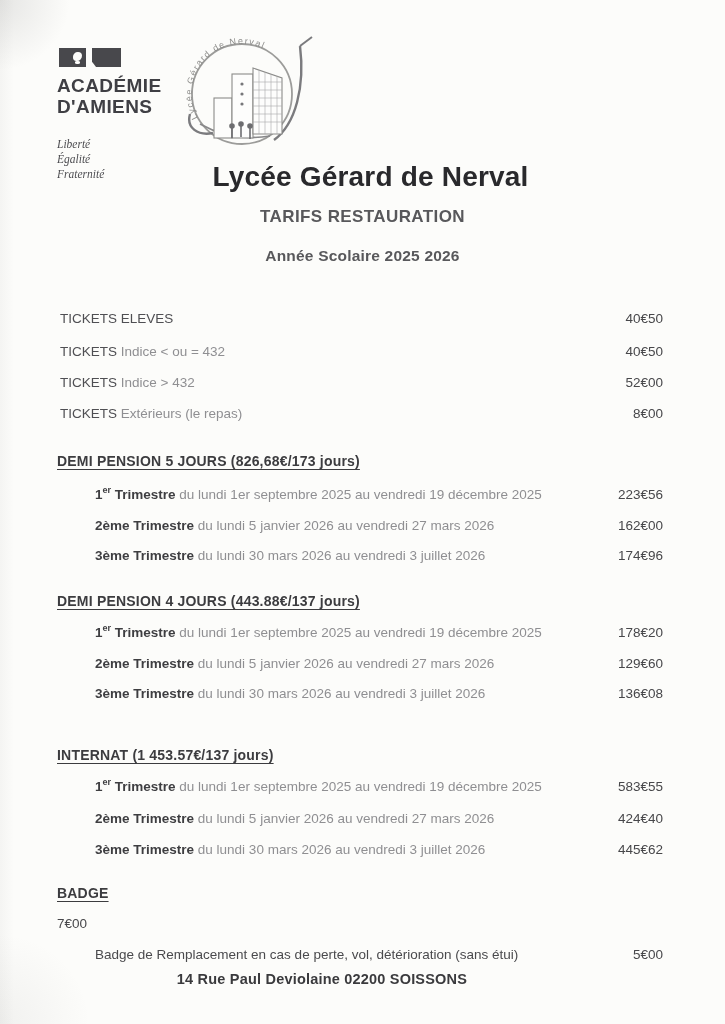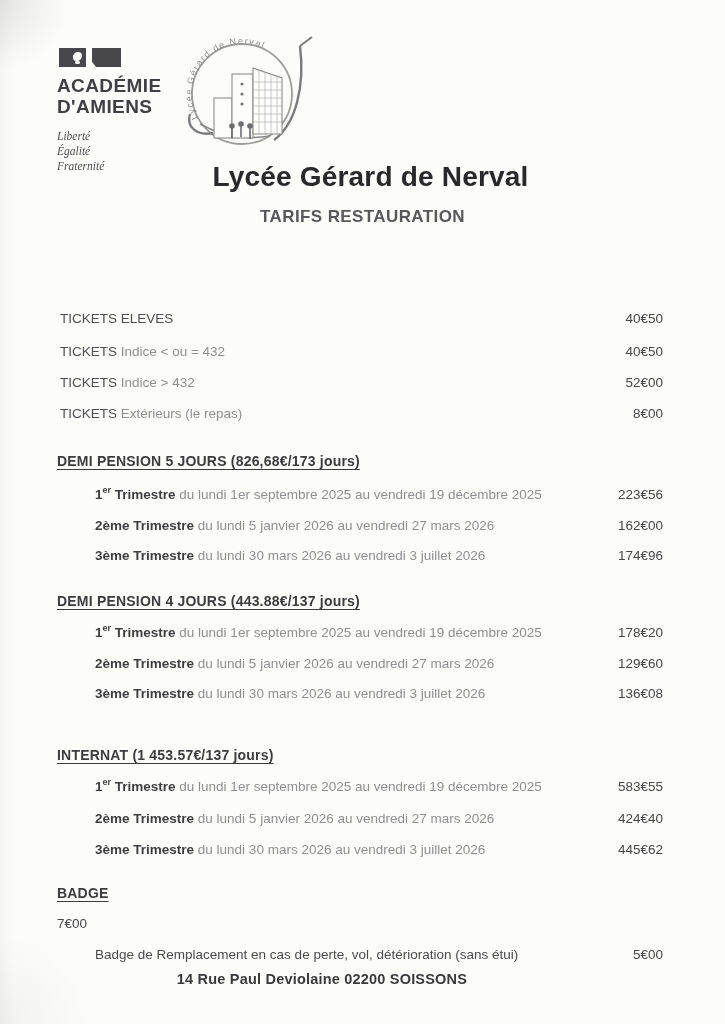--- a/index.html
+++ b/index.html
@@ -16,21 +16,21 @@
     color:#454548;
   }
   
   .academy{position:absolute;left:57px;top:48px;}
   .marianne{display:flex;gap:6px;margin:0 0 8px 2px;}
   .m-left{width:27px;height:19px;background:#48484c;position:relative;}
   .m-left::after{content:"";position:absolute;right:4px;top:4px;width:9px;height:9px;background:#fcfcfa;border-radius:55% 45% 60% 40%;}
   .m-left::before{content:"";position:absolute;right:6px;bottom:3px;width:5px;height:3px;background:#fcfcfa;border-radius:40%;}
   .m-right{width:29px;height:19px;background:#48484c;clip-path:polygon(0 0,100% 0,100% 100%,14% 100%,0 72%);}
   .acad-name{font-size:19px;font-weight:bold;color:#3f3f44;line-height:21px;letter-spacing:.4px;}
-  .motto{margin-top:12px;font-family:"Liberation Serif", serif;font-style:italic;font-size:11.5px;color:#4d4d51;line-height:15px;}
+  .motto{margin-top:20px;font-family:"Liberation Serif", serif;font-style:italic;font-size:11.5px;color:#4d4d51;line-height:15px;}
   .school-logo{position:absolute;left:186px;top:36px;width:140px;height:122px;}
   
   .tcenter{position:absolute;left:0;width:725px;text-align:center;box-sizing:border-box;}
   .doc-title{top:161px;font-size:28px;font-weight:bold;color:#29292c;padding-left:16px;letter-spacing:.2px;}
   .doc-subtitle{top:207px;font-size:17px;font-weight:bold;color:#58585b;letter-spacing:.4px;}
   .doc-year{top:247px;font-size:15.5px;font-weight:bold;color:#58585b;letter-spacing:.2px;}
   
   .hrow{position:absolute;left:57px;font-size:14px;font-weight:bold;color:#3c3c3f;
         text-decoration:underline;text-underline-offset:3px;letter-spacing:.2px;white-space:nowrap;}
   .trow{position:absolute;left:57px;right:62px;display:flex;justify-content:space-between;
@@ -107,20 +107,21 @@
       <circle cx="64" cy="90" r="2"></circle>
         <line x1="64" y1="92" x2="64" y2="103"></line>
     </g>
     <text font-size="9" fill="#8c8c8a" letter-spacing="1.4" font-family="Liberation Sans, sans-serif">
       <textPath href="#arcpath">Lycée Gérard de Nerval</textPath>
     </text>
   </svg>
 
   <div class="tcenter doc-title">Lycée Gérard de Nerval</div>
   <div class="tcenter doc-subtitle">TARIFS RESTAURATION</div>
+  <div class="tcenter doc-year">Année Scolaire 2025 2026</div>
 
 
   <div class="trow small-indent" style="top:311px">
     <div class="label"><span class="dark">TICKETS</span><span class="dark"> ELEVES</span></div>
     <div class="price">40€50</div>
   </div>
   <div class="trow small-indent" style="top:344px">
     <div class="label"><span class="dark">TICKETS</span><span class="muted"> Indice &lt; ou = 432</span></div>
     <div class="price">40€50</div>
   </div>

